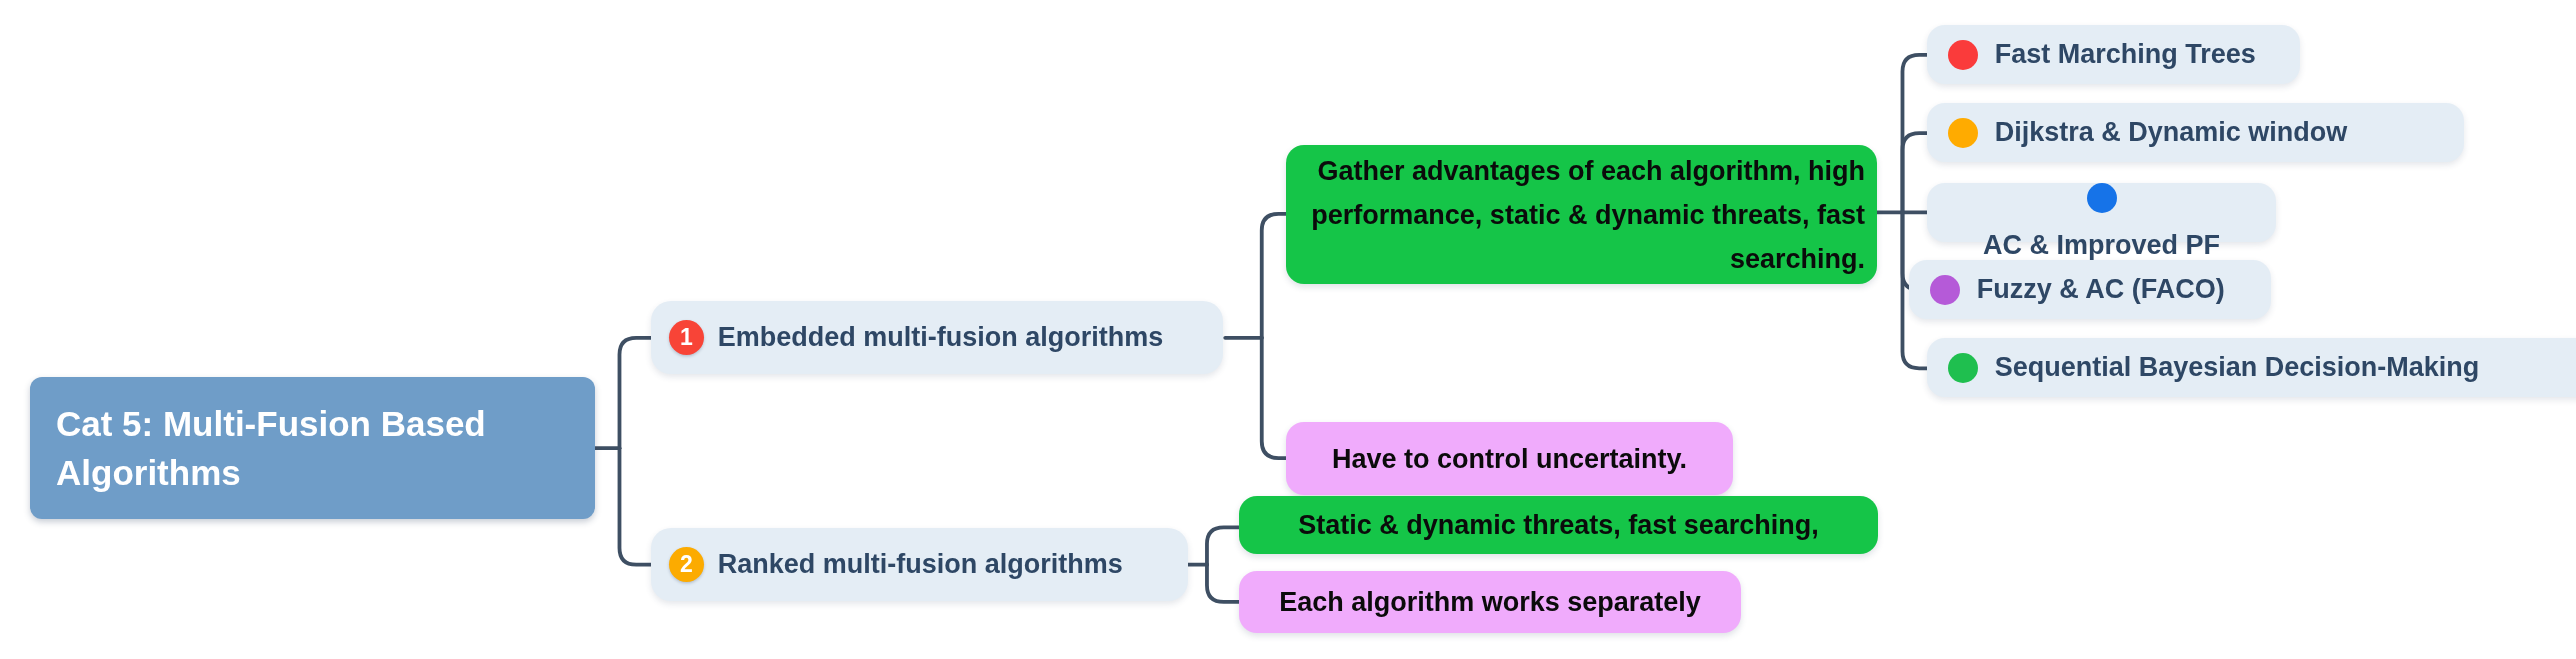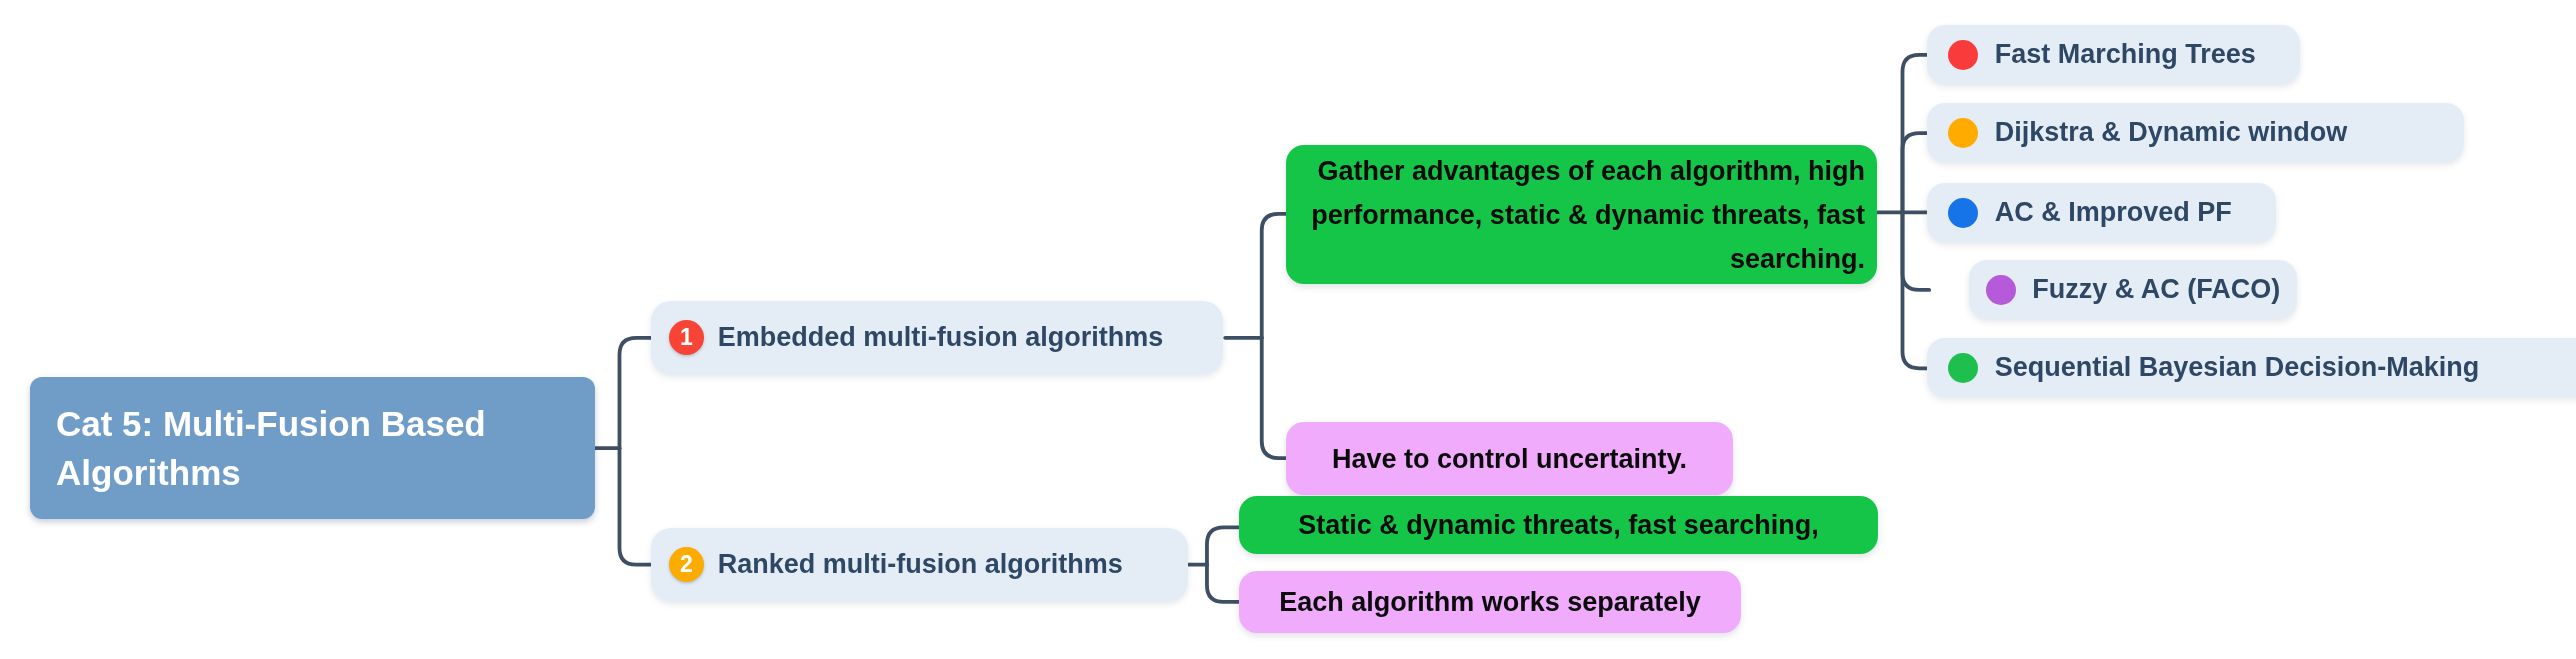--- a/index.html
+++ b/index.html
@@ -120,25 +120,25 @@
   </div>
 
   <div class="node leaf" style="left:1927px; top:25px; width:373px;">
     <span class="dot" style="background-color: rgb(250, 59, 59);"></span>
     <span>Fast Marching Trees</span>
   </div>
   <div class="node leaf" style="left:1927px; top:103px; width:537px;">
     <span class="dot" style="background-color: rgb(255, 171, 0);"></span>
     <span>Dijkstra &amp; Dynamic window</span>
   </div>
-  <div class="node leaf" style="left:1927px; top:183px; width:349px;">
+  <div class="node leaf" style="left:1927px; top:183px; width:349px;flex-direction:column;">
     <span class="dot" style="background-color: rgb(22, 115, 232);"></span>
     <span>AC &amp; Improved PF</span>
   </div>
-  <div class="node leaf" style="left:1969px; top:260px; width:328px;justify-content:center;">
+  <div class="node leaf" style="left:1909px; top:260px; width:362px;">
     <span class="dot" style="background-color: rgb(181, 90, 216);"></span>
     <span>Fuzzy &amp; AC (FACO)</span>
   </div>
   <div class="node leaf" style="left:1927px; top:338px; width:716px;align-items:center;">
     <span class="dot" style="background-color: rgb(31, 191, 79);"></span>
     <span>Sequential Bayesian Decision-Making</span>
   </div>
 
   <div class="node topic" style="left:651px; top:528px; width:537px; height:73px;">
     <span class="badge" style="background-color: rgb(252, 171, 0);">2</span>

